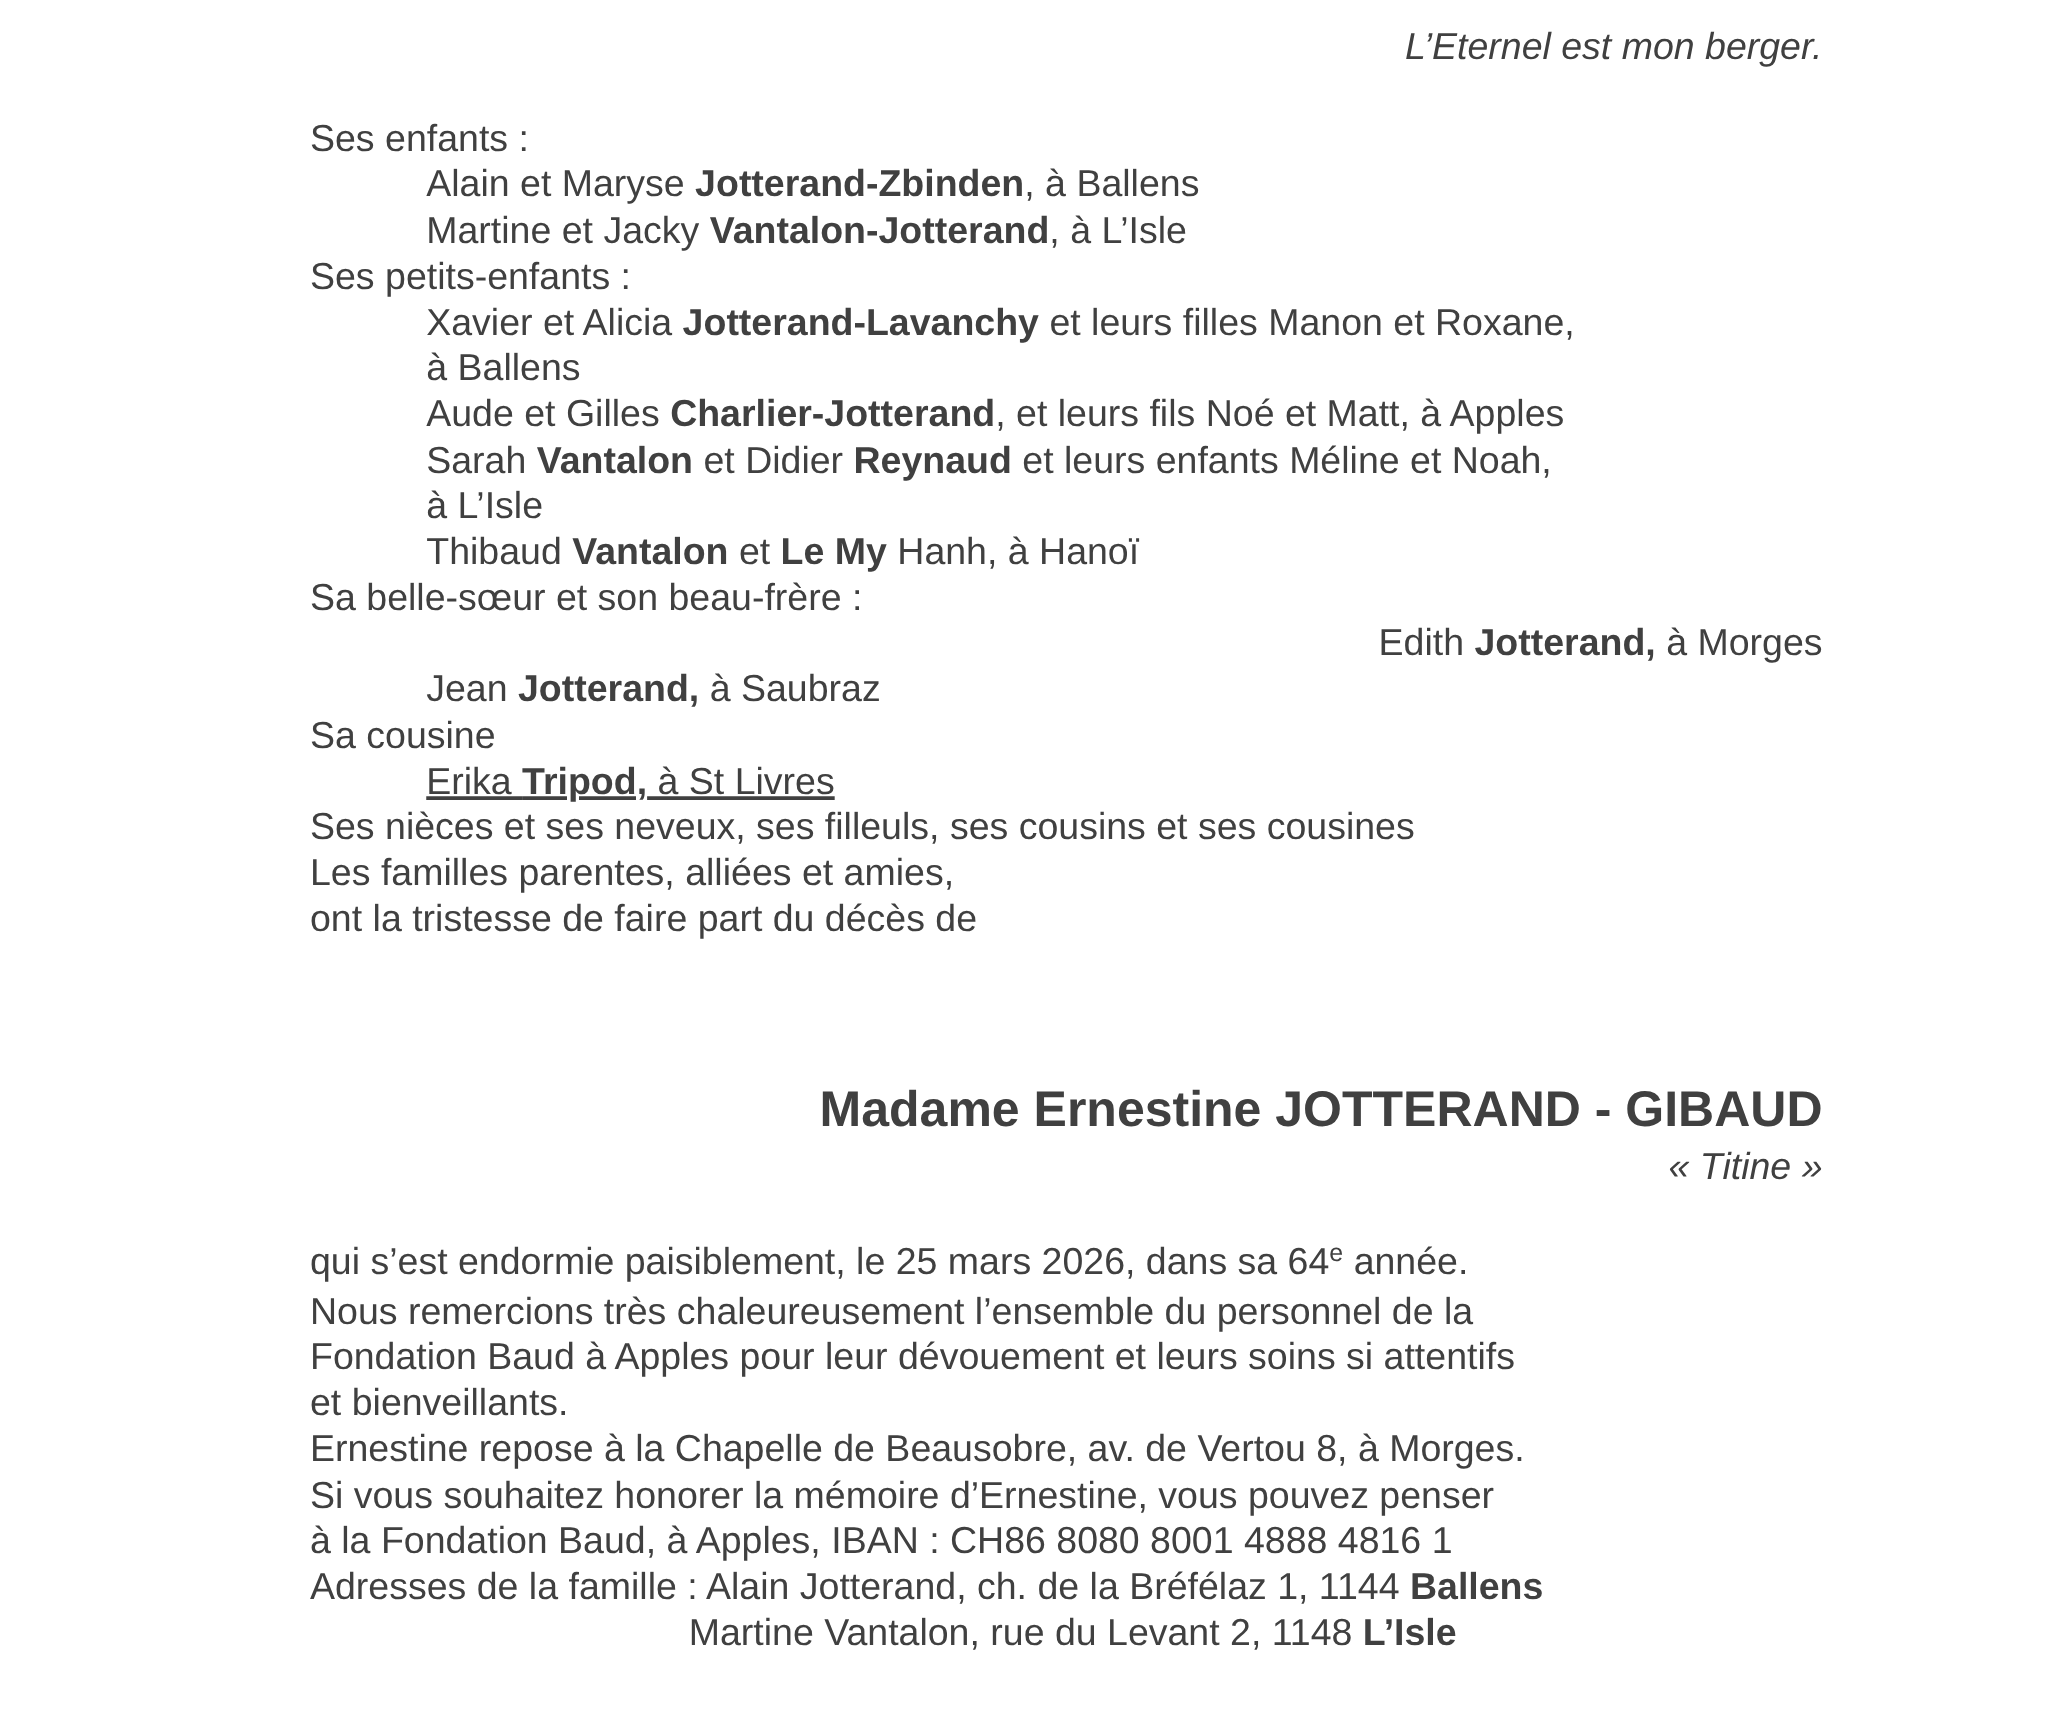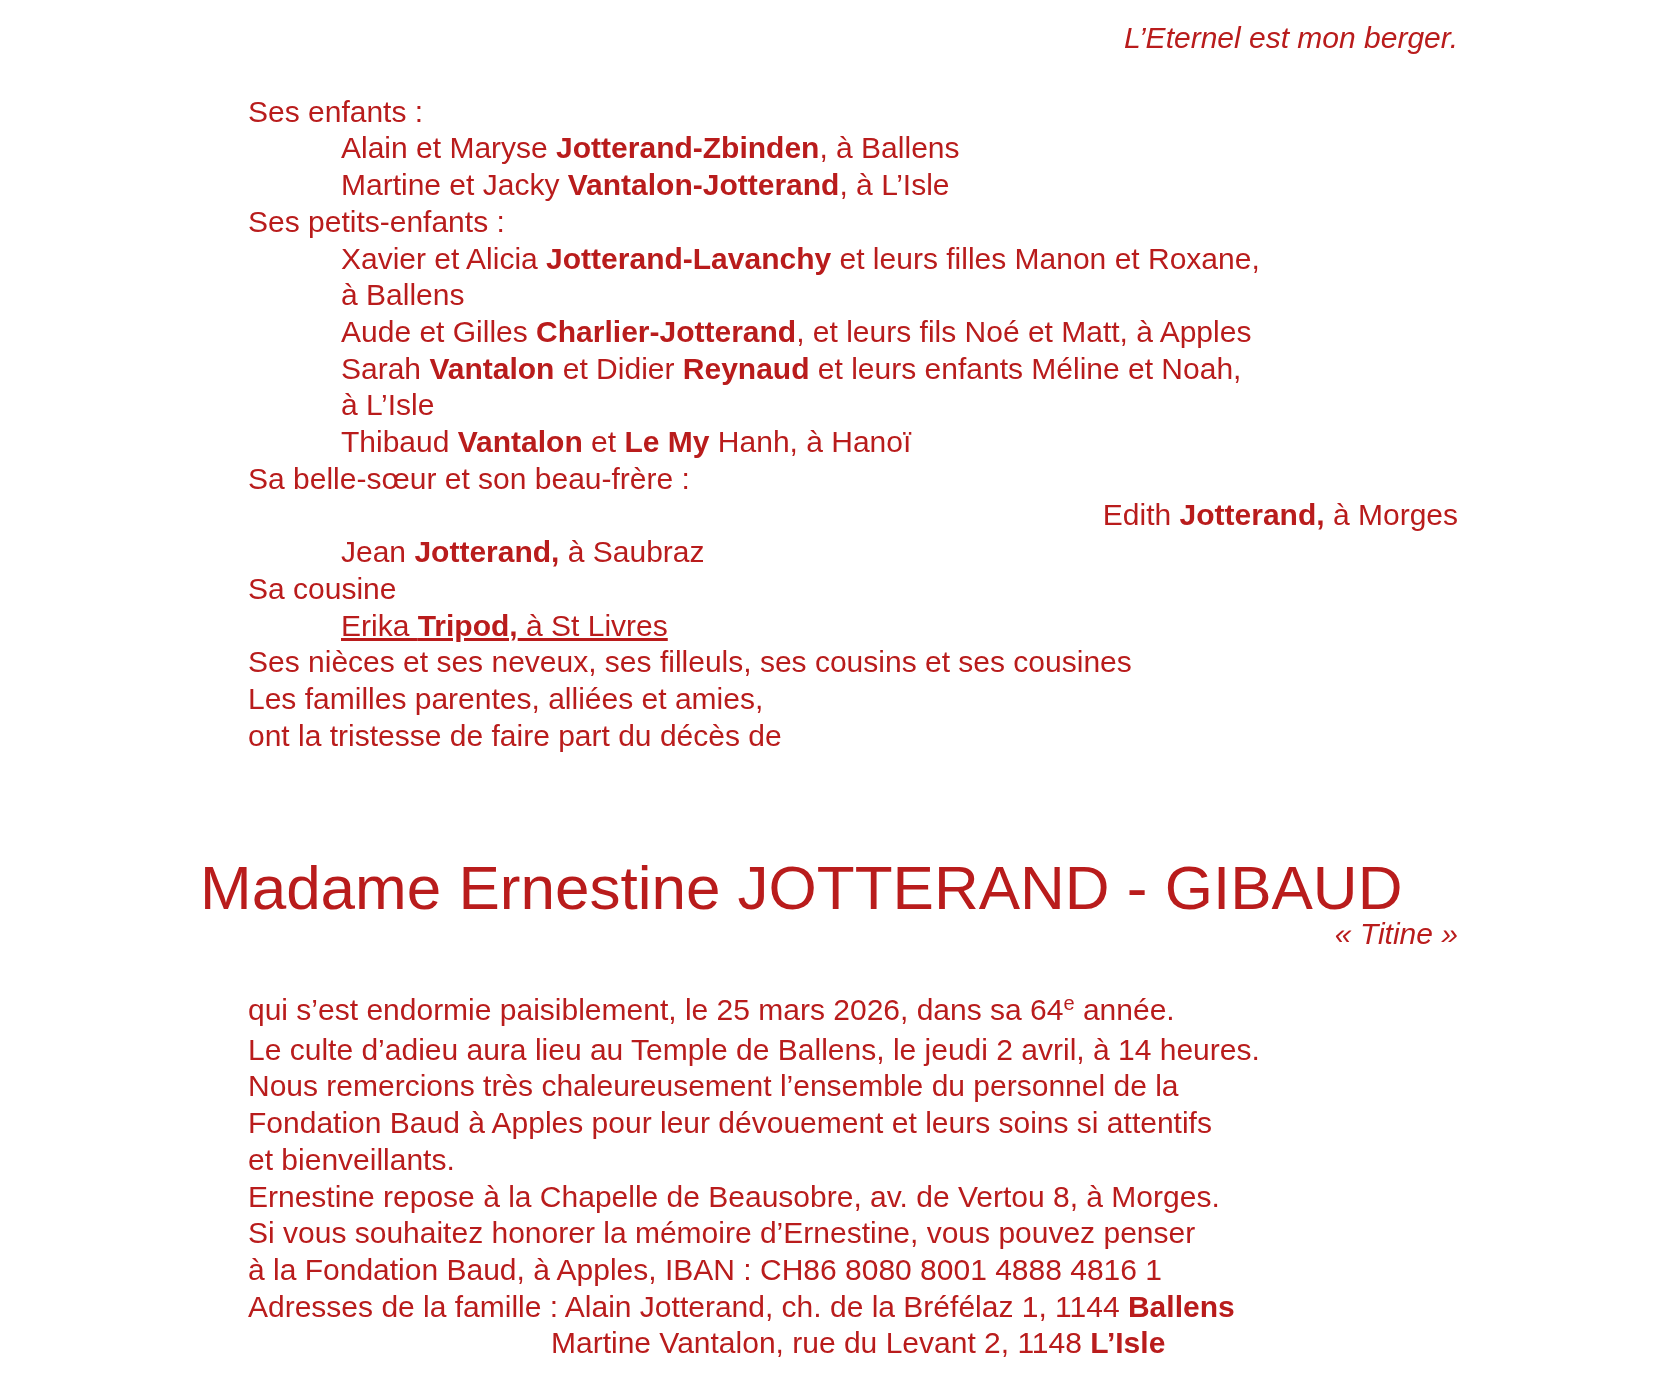--- a/index.html
+++ b/index.html
@@ -2,21 +2,21 @@
 <html><head>
 <meta charset="utf-8">
 <style>
   html, body { margin: 0; padding: 0; background: #ffffff; }
   .page {
     position: relative;
     width: 1654px;
     height: 1383px;
     box-sizing: border-box;
     background: #ffffff;
-    color: #b91c1c;
+    color: #404040;
     font-family: "Liberation Sans", sans-serif;
     font-size: 30px;
     line-height: 36.7px;
     padding: 20px 196px 0 200px;
     overflow: hidden;
     border-radius: 10px;
   }
   .quote {
     text-align: right;
     font-style: italic;
@@ -24,24 +24,24 @@
   .family { margin-top: 37px; }
   .line { white-space: pre-wrap; margin-left: 48px; }
   .b { font-weight: bold; }
   .sup {
     font-size: 20px;
     position: relative;
     top: -10px;
   }
   .title {
     margin-top: 106px;
-    font-size: 62px;
+    font-size: 40px;
     line-height: 56px;
-    font-weight: normal;
-    text-align: left;
+    font-weight: bold;
+    text-align: right;
     white-space: pre-wrap;
   }
   .nickname {
     text-align: right;
     font-style: italic;
   }
   .announcement { margin-top: 39px; }
 </style>
 </head>
 <body>
@@ -69,21 +69,20 @@
       <div class="line"><span>Les familles parentes, alliées et amies,</span></div>
       <div class="line"><span>ont la tristesse de faire part du décès de</span></div>
     </div>
 
   <div class="title">Madame Ernestine JOTTERAND - GIBAUD</div>
 
   <div class="nickname">« Titine »</div>
 
   <div class="announcement">
       <div class="line"><span>qui s’est endormie paisiblement, le 25 mars 2026, dans sa 64</span><span class="sup">e</span><span> année.</span></div>
-      <div class="line"><span>Le culte d’adieu aura lieu au Temple de Ballens, le jeudi 2 avril, à 14 heures.</span></div>
       <div class="line"><span>Nous remercions très chaleureusement l’ensemble du personnel de la</span></div>
       <div class="line"><span>Fondation Baud à Apples pour leur dévouement et leurs soins si attentifs</span></div>
       <div class="line"><span>et bienveillants.</span></div>
       <div class="line"><span>Ernestine repose à la Chapelle de Beausobre, av. de Vertou 8, à Morges.</span></div>
       <div class="line"><span>Si vous souhaitez honorer la mémoire d’Ernestine, vous pouvez penser</span></div>
       <div class="line"><span>à la Fondation Baud, à Apples, IBAN : CH86 8080 8001 4888 4816 1</span></div>
       <div class="line"><span>Adresses de la famille : Alain Jotterand, ch. de la Bréfélaz 1, 1144 </span><span class="b">Ballens</span></div>
       <div class="line" style="padding-left: 303px;"><span>Martine Vantalon, rue du Levant 2, 1148 </span><span class="b">L’Isle</span></div>
     </div>
 </div>

